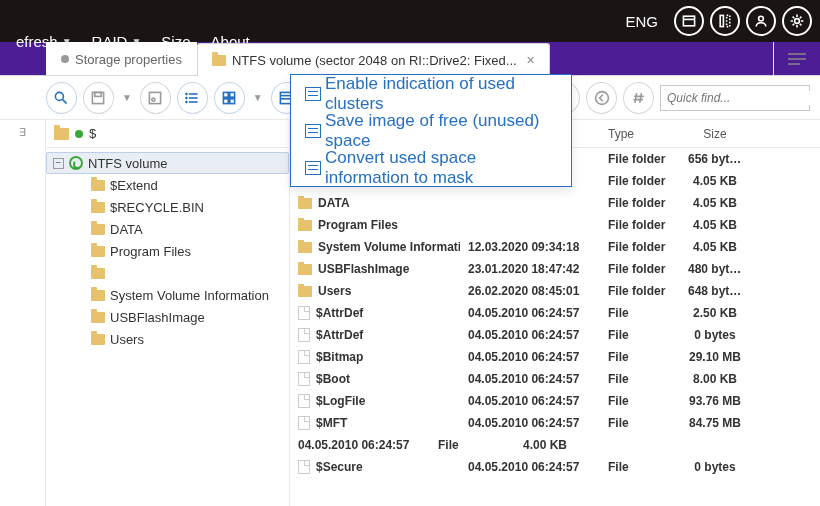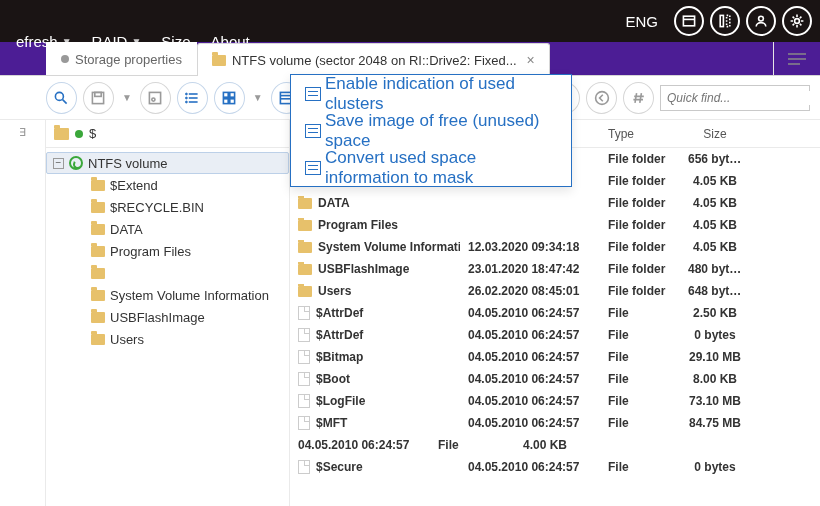--- a/index.html
+++ b/index.html
@@ -441,21 +441,21 @@
           <div class="col col-type">File</div>
           <div class="col col-size">8.00 KB</div>
         </div>
         <div class="file-row">
           <div class="col col-name name-cell">
             <span class="file-icon"></span>
             <span>$LogFile</span>
           </div>
           <div class="col col-date">04.05.2010 06:24:57</div>
           <div class="col col-type">File</div>
-          <div class="col col-size">73.10 MB</div>
+          <div class="col col-size">93.76 MB</div>
         </div>
         <div class="file-row">
           <div class="col col-name name-cell">
             <span class="file-icon"></span>
             <span>$MFT</span>
           </div>
           <div class="col col-date">04.05.2010 06:24:57</div>
           <div class="col col-type">File</div>
           <div class="col col-size">84.75 MB</div>
         </div>

